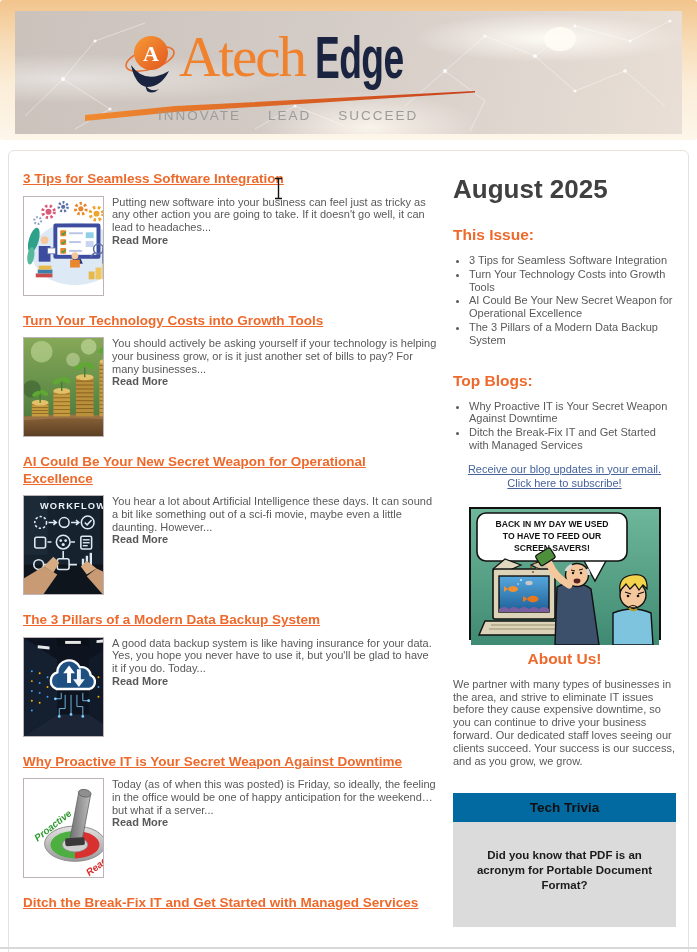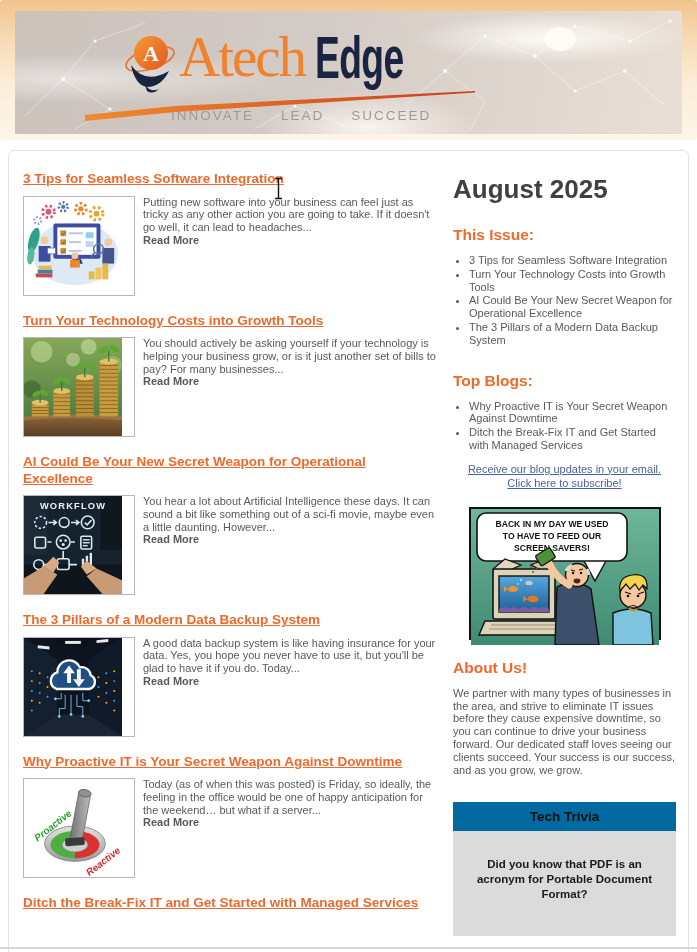--- a/index.html
+++ b/index.html
@@ -31,59 +31,59 @@
     font-family:Liberation Serif, serif; font-size:57px; line-height:56px;
     color:#F0812D; letter-spacing:-2px; margin-left:2px;
   }
   .logo-edge {
     font-size:60px; line-height:54px; font-weight:900; color:#1A2440;
     margin-left:10px; transform:scaleX(0.62); transform-origin:left bottom;
     letter-spacing:-1px;
   }
   .swoosh { position:absolute; left:0; top:0; }
   .tagline {
-    position:absolute; left:156px; top:97px; display:flex; gap:27px;
+    position:absolute; left:143px; top:97px; display:flex; gap:27px;
     color:#9B9B9B; font-size:13.5px; letter-spacing:2px; white-space:nowrap;
   }
 
   
   .content {
     position:absolute; left:8px; top:150px; width:681px; height:1010px;
     border:1px solid #E7E1DB; border-radius:6px;
     padding:20px 12px 0 14px; display:flex; gap:16px;
   }
   .articles-col { width:414px; flex:none; }
   .sidebar { flex:1; padding-top:6px; }
 
   
   .article { margin-bottom:17px; }
   .article-title {
     margin:0 0 8px; font-size:13.5px; line-height:16.5px; font-weight:bold;
     color:#ED6A2C; text-decoration:underline; cursor:pointer;
   }
   .article-row { display:flex; gap:8px; }
   .thumb {
-    width:112px; height:100px; flex:none; border:1px solid #BDB3B8;
+    width:81px; height:100px; flex:none; border:1px solid #BDB3B8;
     background:#fff; cursor:pointer; overflow:hidden;
   }
   .thumb svg { display:block; }
   .article-text p { margin:0; font-size:11px; line-height:12.8px; color:#595959; }
   .read-more { font-size:11px; line-height:12.8px; font-weight:bold; color:#595959; cursor:pointer; }
 
   
   .month { margin:0; font-size:26px; line-height:24px; font-weight:bold; color:#404040; }
   .side-heading { margin:25px 0 10px; font-size:15.5px; font-weight:bold; color:#ED6A2C; }
   .side-list { margin:0; padding-left:16px; color:#595959; font-size:11px; line-height:12.8px; }
   .side-list li { margin-bottom:1px; }
   .subscribe {
     display:block; margin:10px auto 0; width:196px; text-align:center;
     color:#46639C; text-decoration:underline; font-size:11px; line-height:14px; cursor:pointer;
   }
   .comic { width:192px; height:133px; border:2px solid #101010; margin:17px auto 0; background:#57A389; }
-  .about-heading { margin:19px 0 10px; font-size:15.5px; font-weight:bold; color:#ED6A2C; }
+  .about-heading { margin:10px 0 10px; text-align:center; font-size:15.5px; font-weight:bold; color:#ED6A2C; }
   .about-text { margin:0; font-size:11px; line-height:12.8px; color:#595959; }
   .trivia { margin-top:26px; }
   .trivia-header {
     background:#0369a1; color:#0F0F0F; font-weight:bold; font-size:13.5px;
     text-align:center; padding:7px 0;
   }
   .trivia-body {
     background:#DBDBDB; color:#1A1A1A; font-weight:bold; font-size:11.5px;
     text-align:center; line-height:15px; padding:26px 16px 34px;
   }

